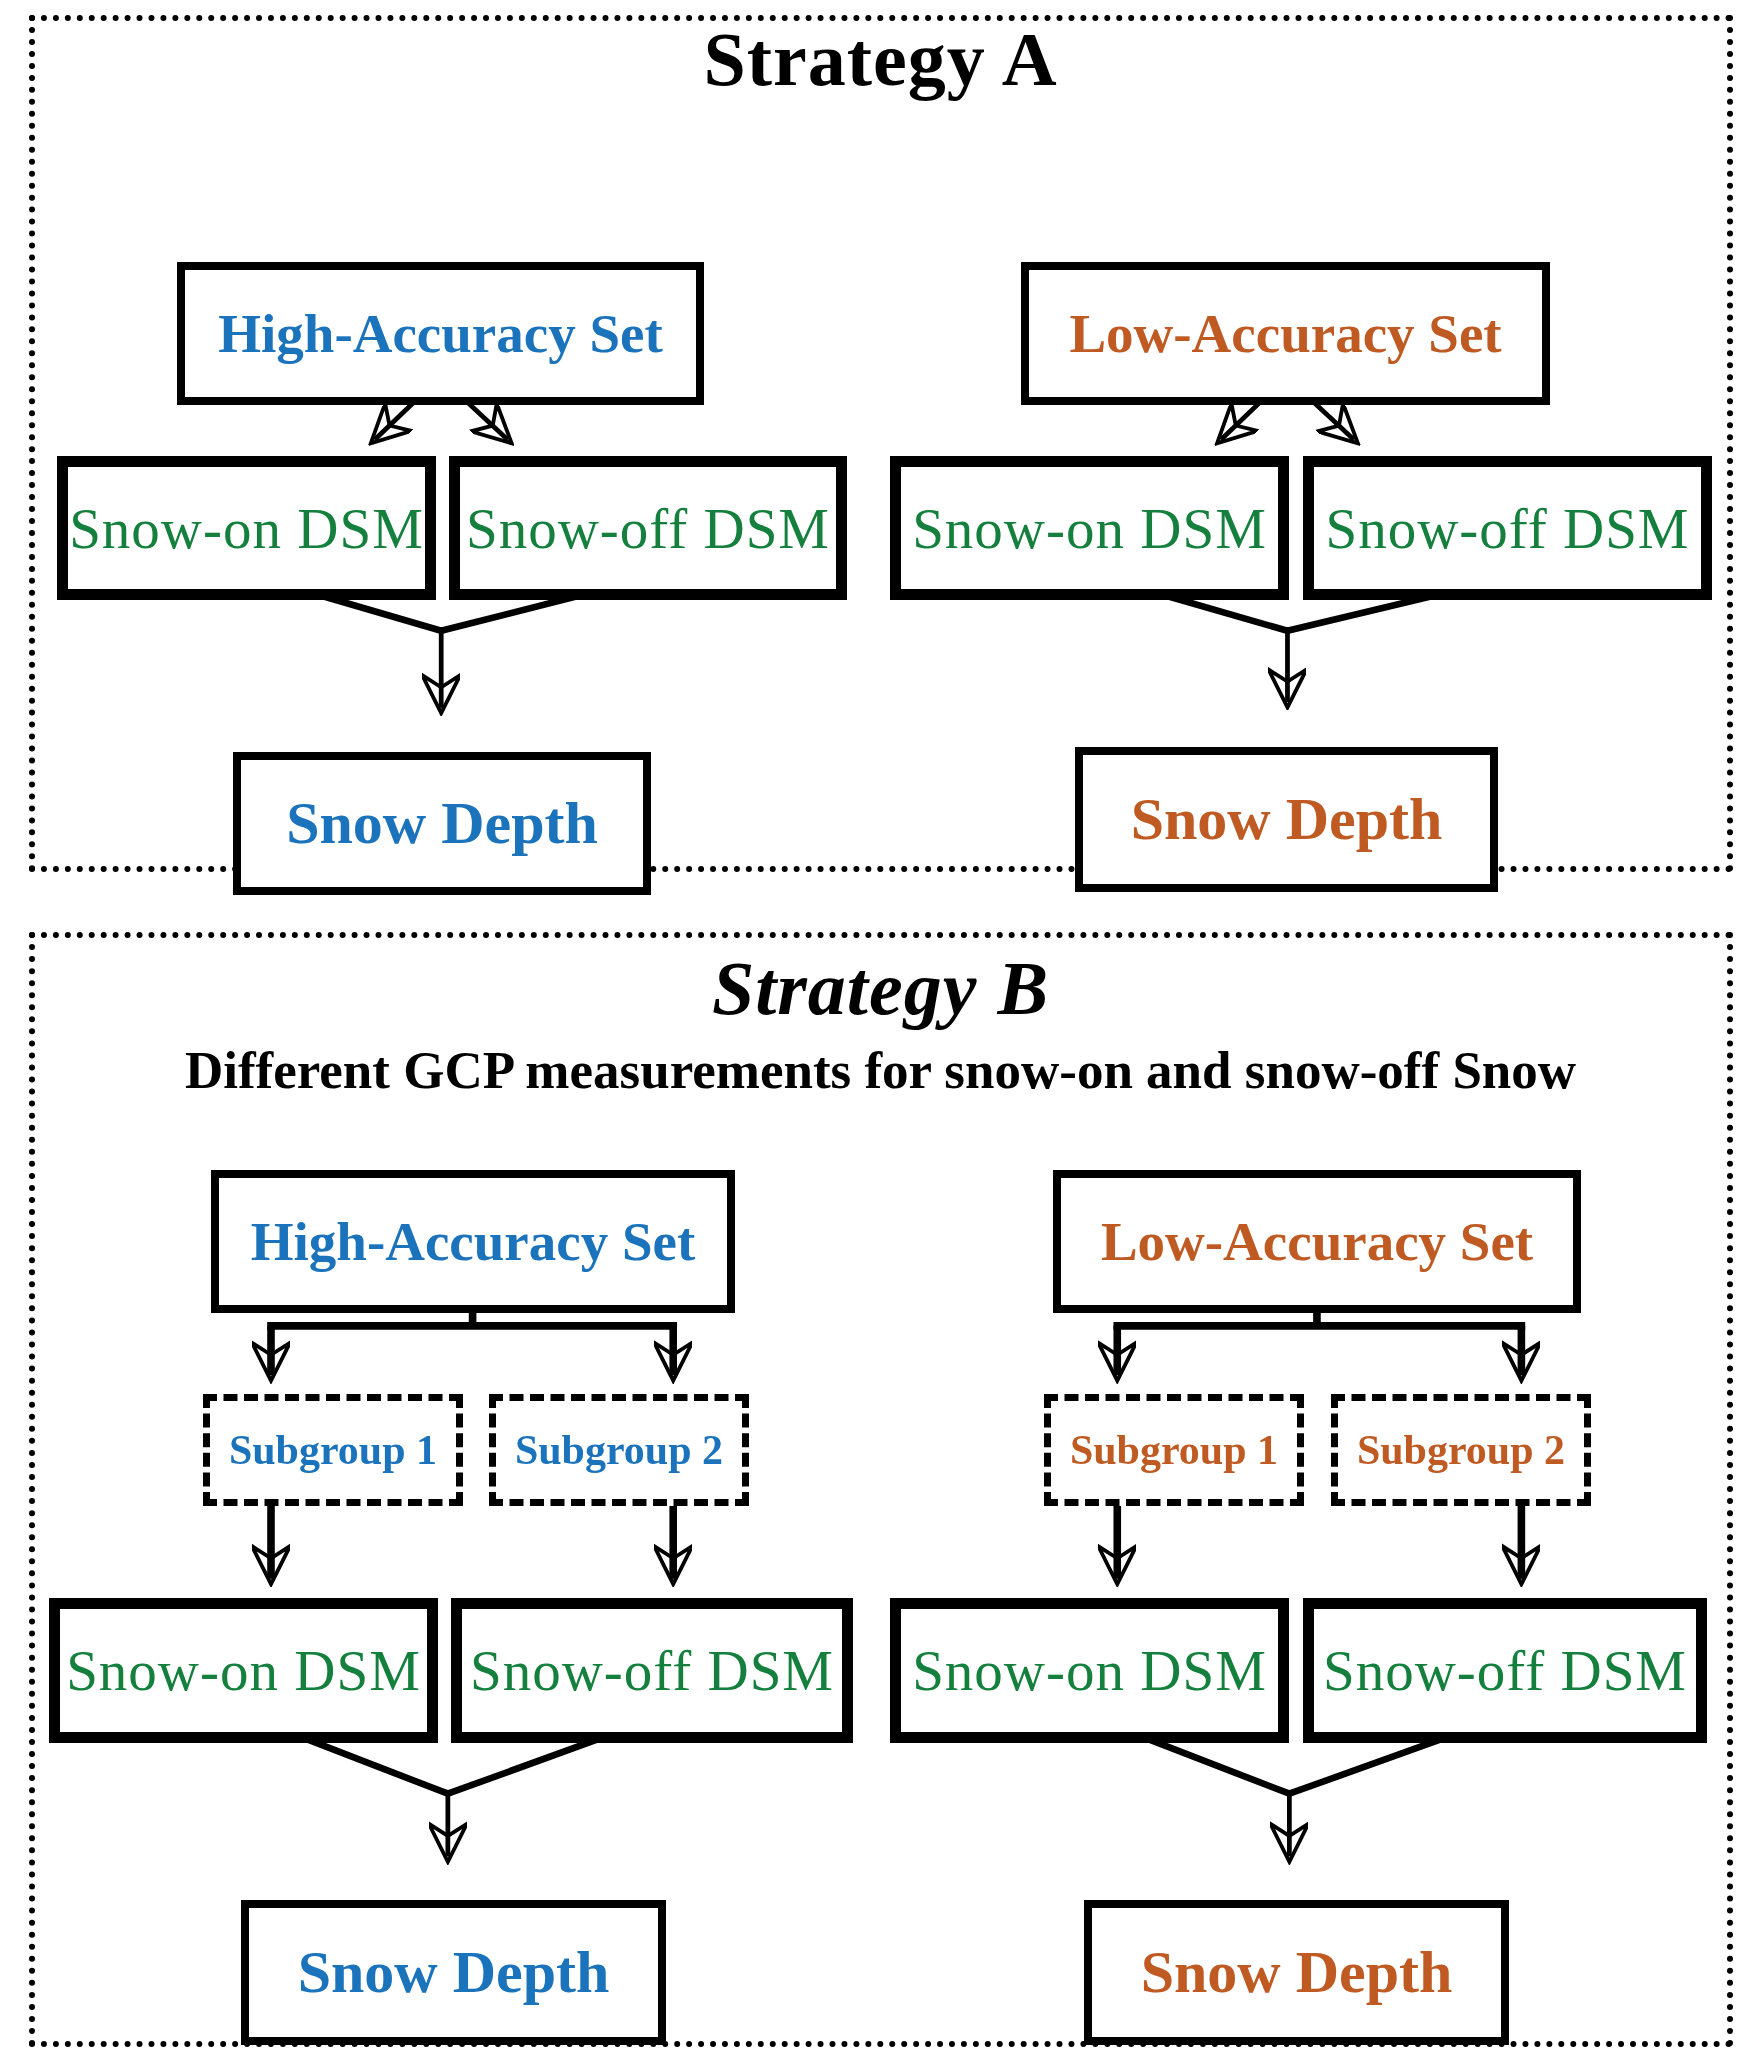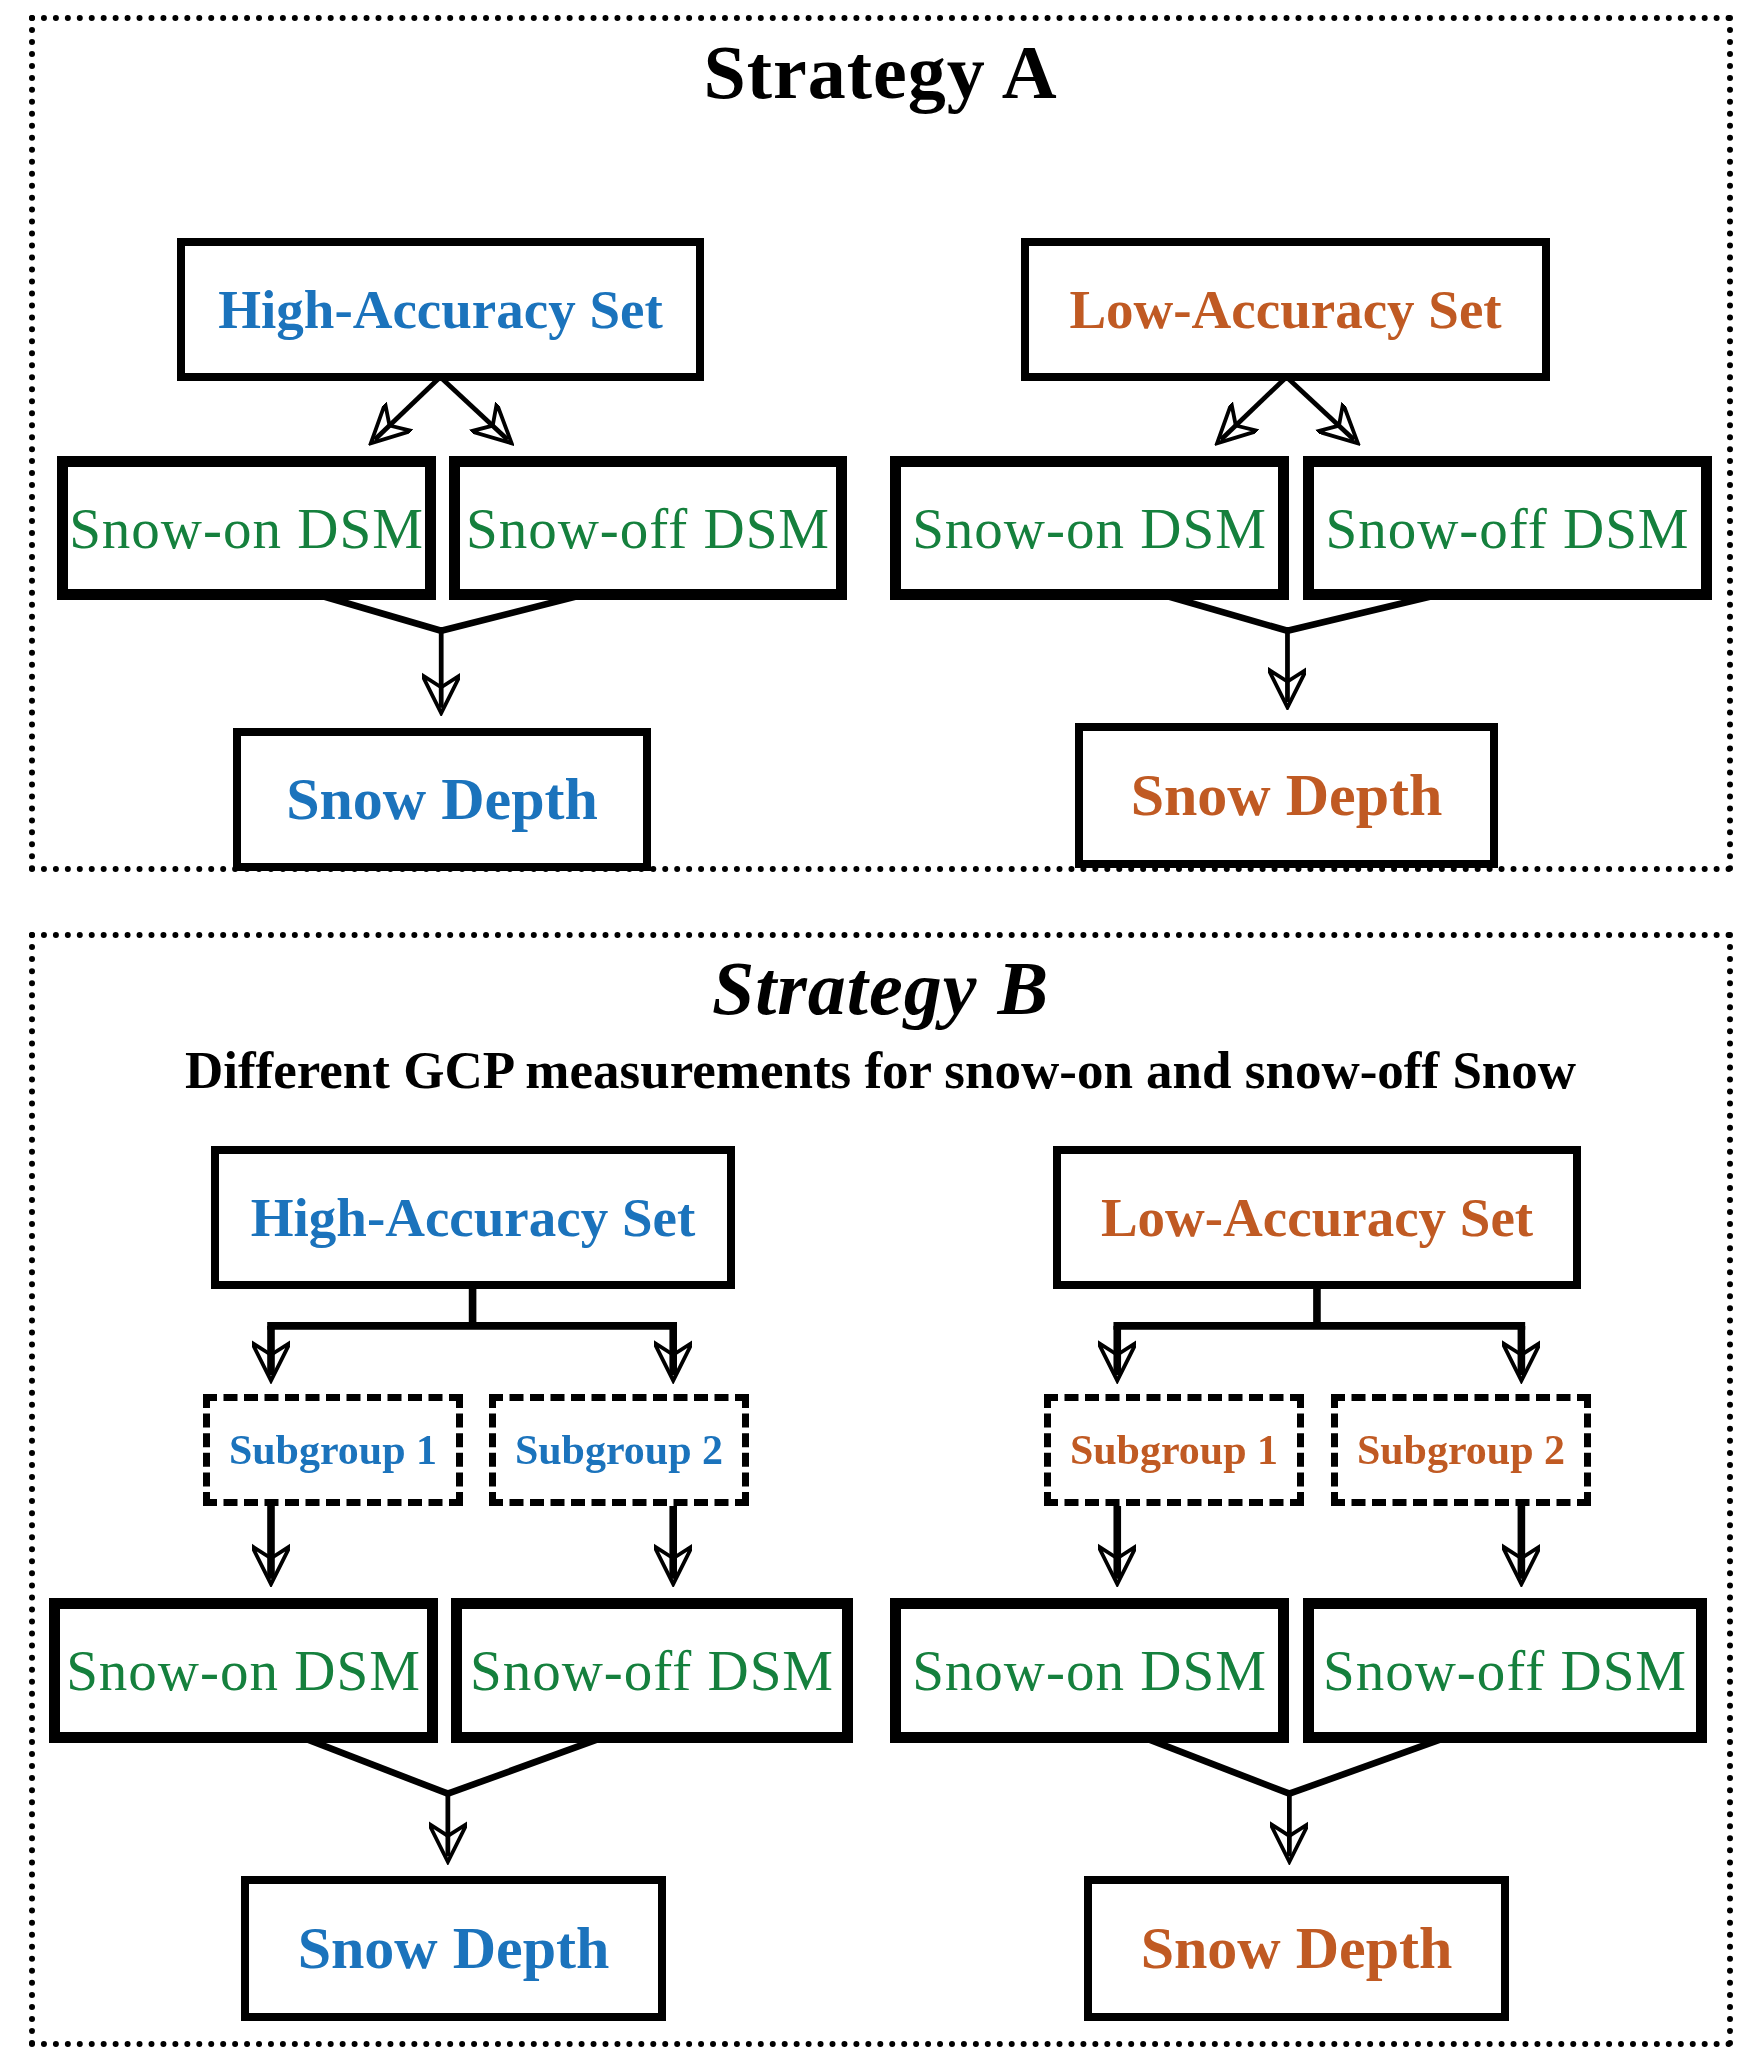--- a/index.html
+++ b/index.html
@@ -8,33 +8,33 @@
 
   
   .panel{position:absolute;box-sizing:border-box;border:6.7px dotted #000;background:transparent;}
   .panel-a{left:28.5px;top:15px;width:1704px;height:857px;}
   .panel-b{left:28.5px;top:932px;width:1704px;height:1115px;}
 
   .ptitle{position:absolute;left:28.5px;width:1704px;text-align:center;font-weight:700;color:#000;
           font-size:76px;line-height:1.05;letter-spacing:1px;}
   .psub{position:absolute;left:28.5px;width:1704px;text-align:center;font-weight:700;color:#000;
         font-size:53px;line-height:1.1;}
-  .title-a{top:33px;}
+  .title-a{top:20px;}
   .sub-a{top:120px;}
   .title-b{top:949px;font-style:italic;}
   .sub-b{top:1041px;}
 
   
   svg.connectors{position:absolute;left:0;top:0;width:1761px;height:2067px;z-index:1;}
   svg.connectors path{stroke:#000;fill:none;}
 
   
   .box{position:absolute;box-sizing:border-box;background:#fff;display:flex;align-items:center;
        justify-content:center;text-align:center;z-index:2;color:#15803d;}
-  .solid{border:8.6px solid #000;}
+  .solid{border:8.6px solid #000;margin-top:24px;}
   .dsm{border:11.4px solid #000;font-size:57px;font-weight:400;letter-spacing:1px;}
   .set{font-size:55px;font-weight:700;}
   .depth{font-size:60px;font-weight:700;}
   .sub{border:7.6px dashed #000;font-size:42px;font-weight:700;}
   .hi{color:var(--hi,#1b73bc);}
   .lo{color:var(--lo,#c05a23);}
 </style>
 </head>
 <body>
 

